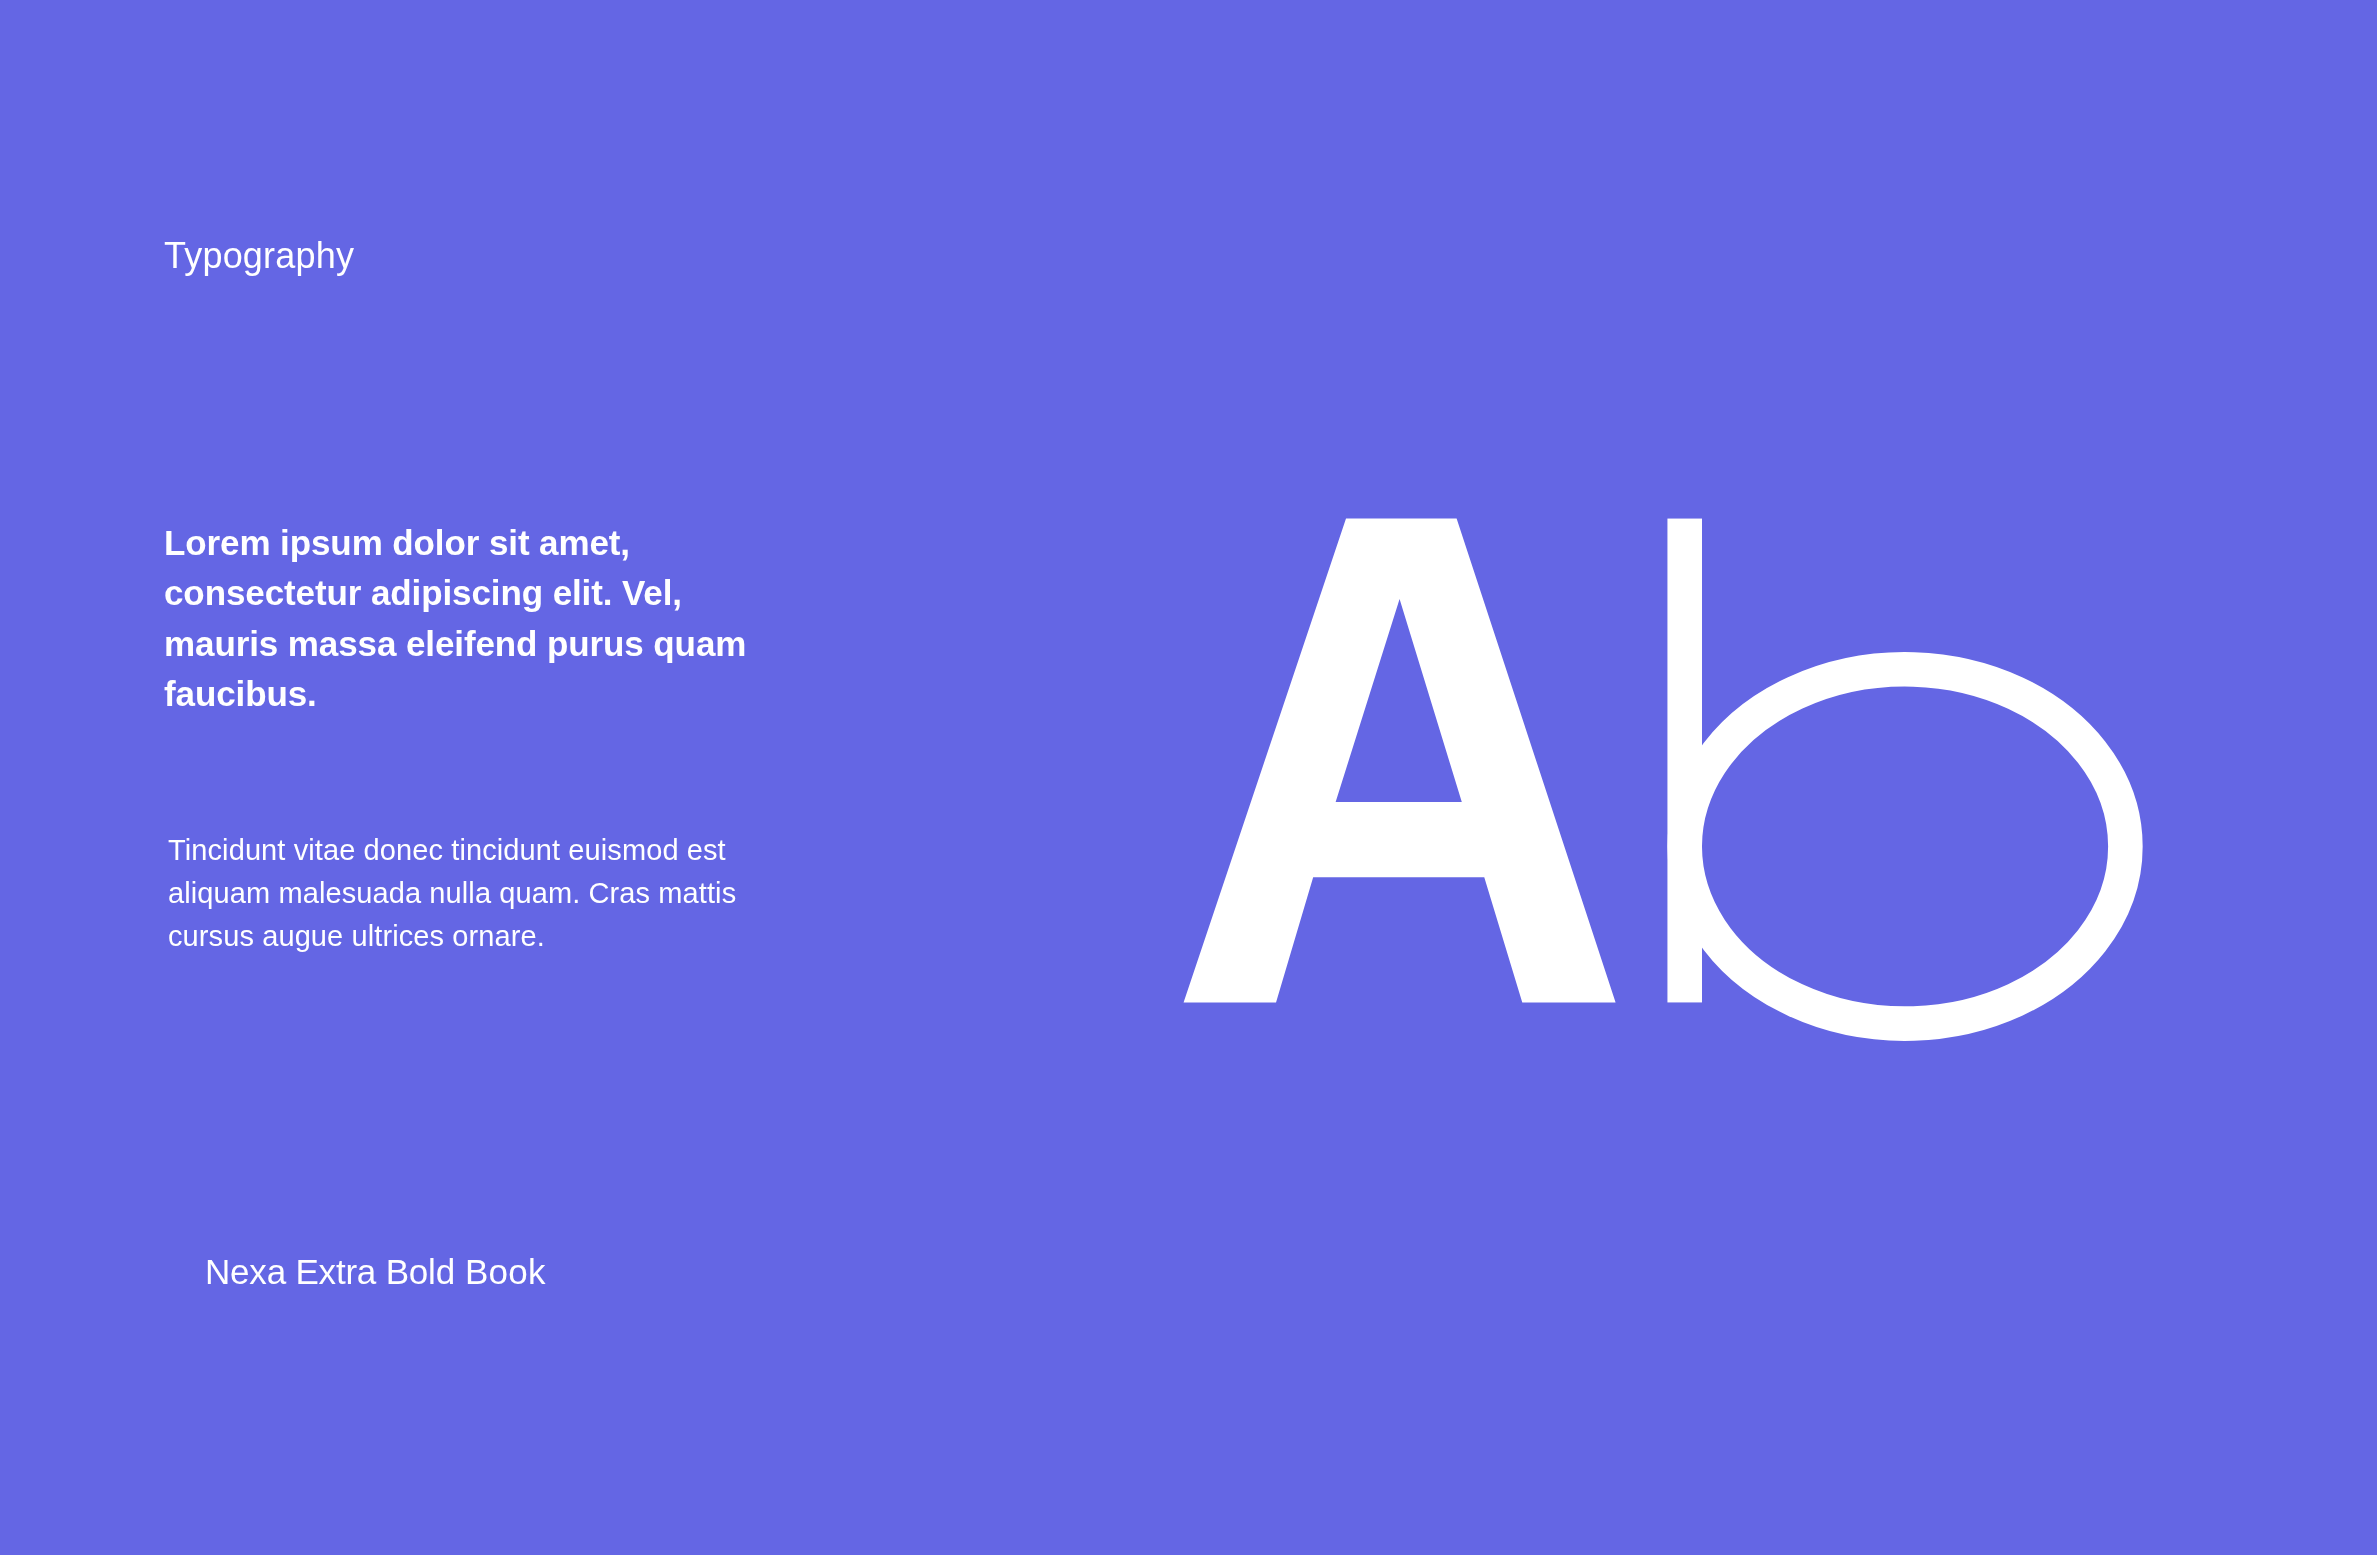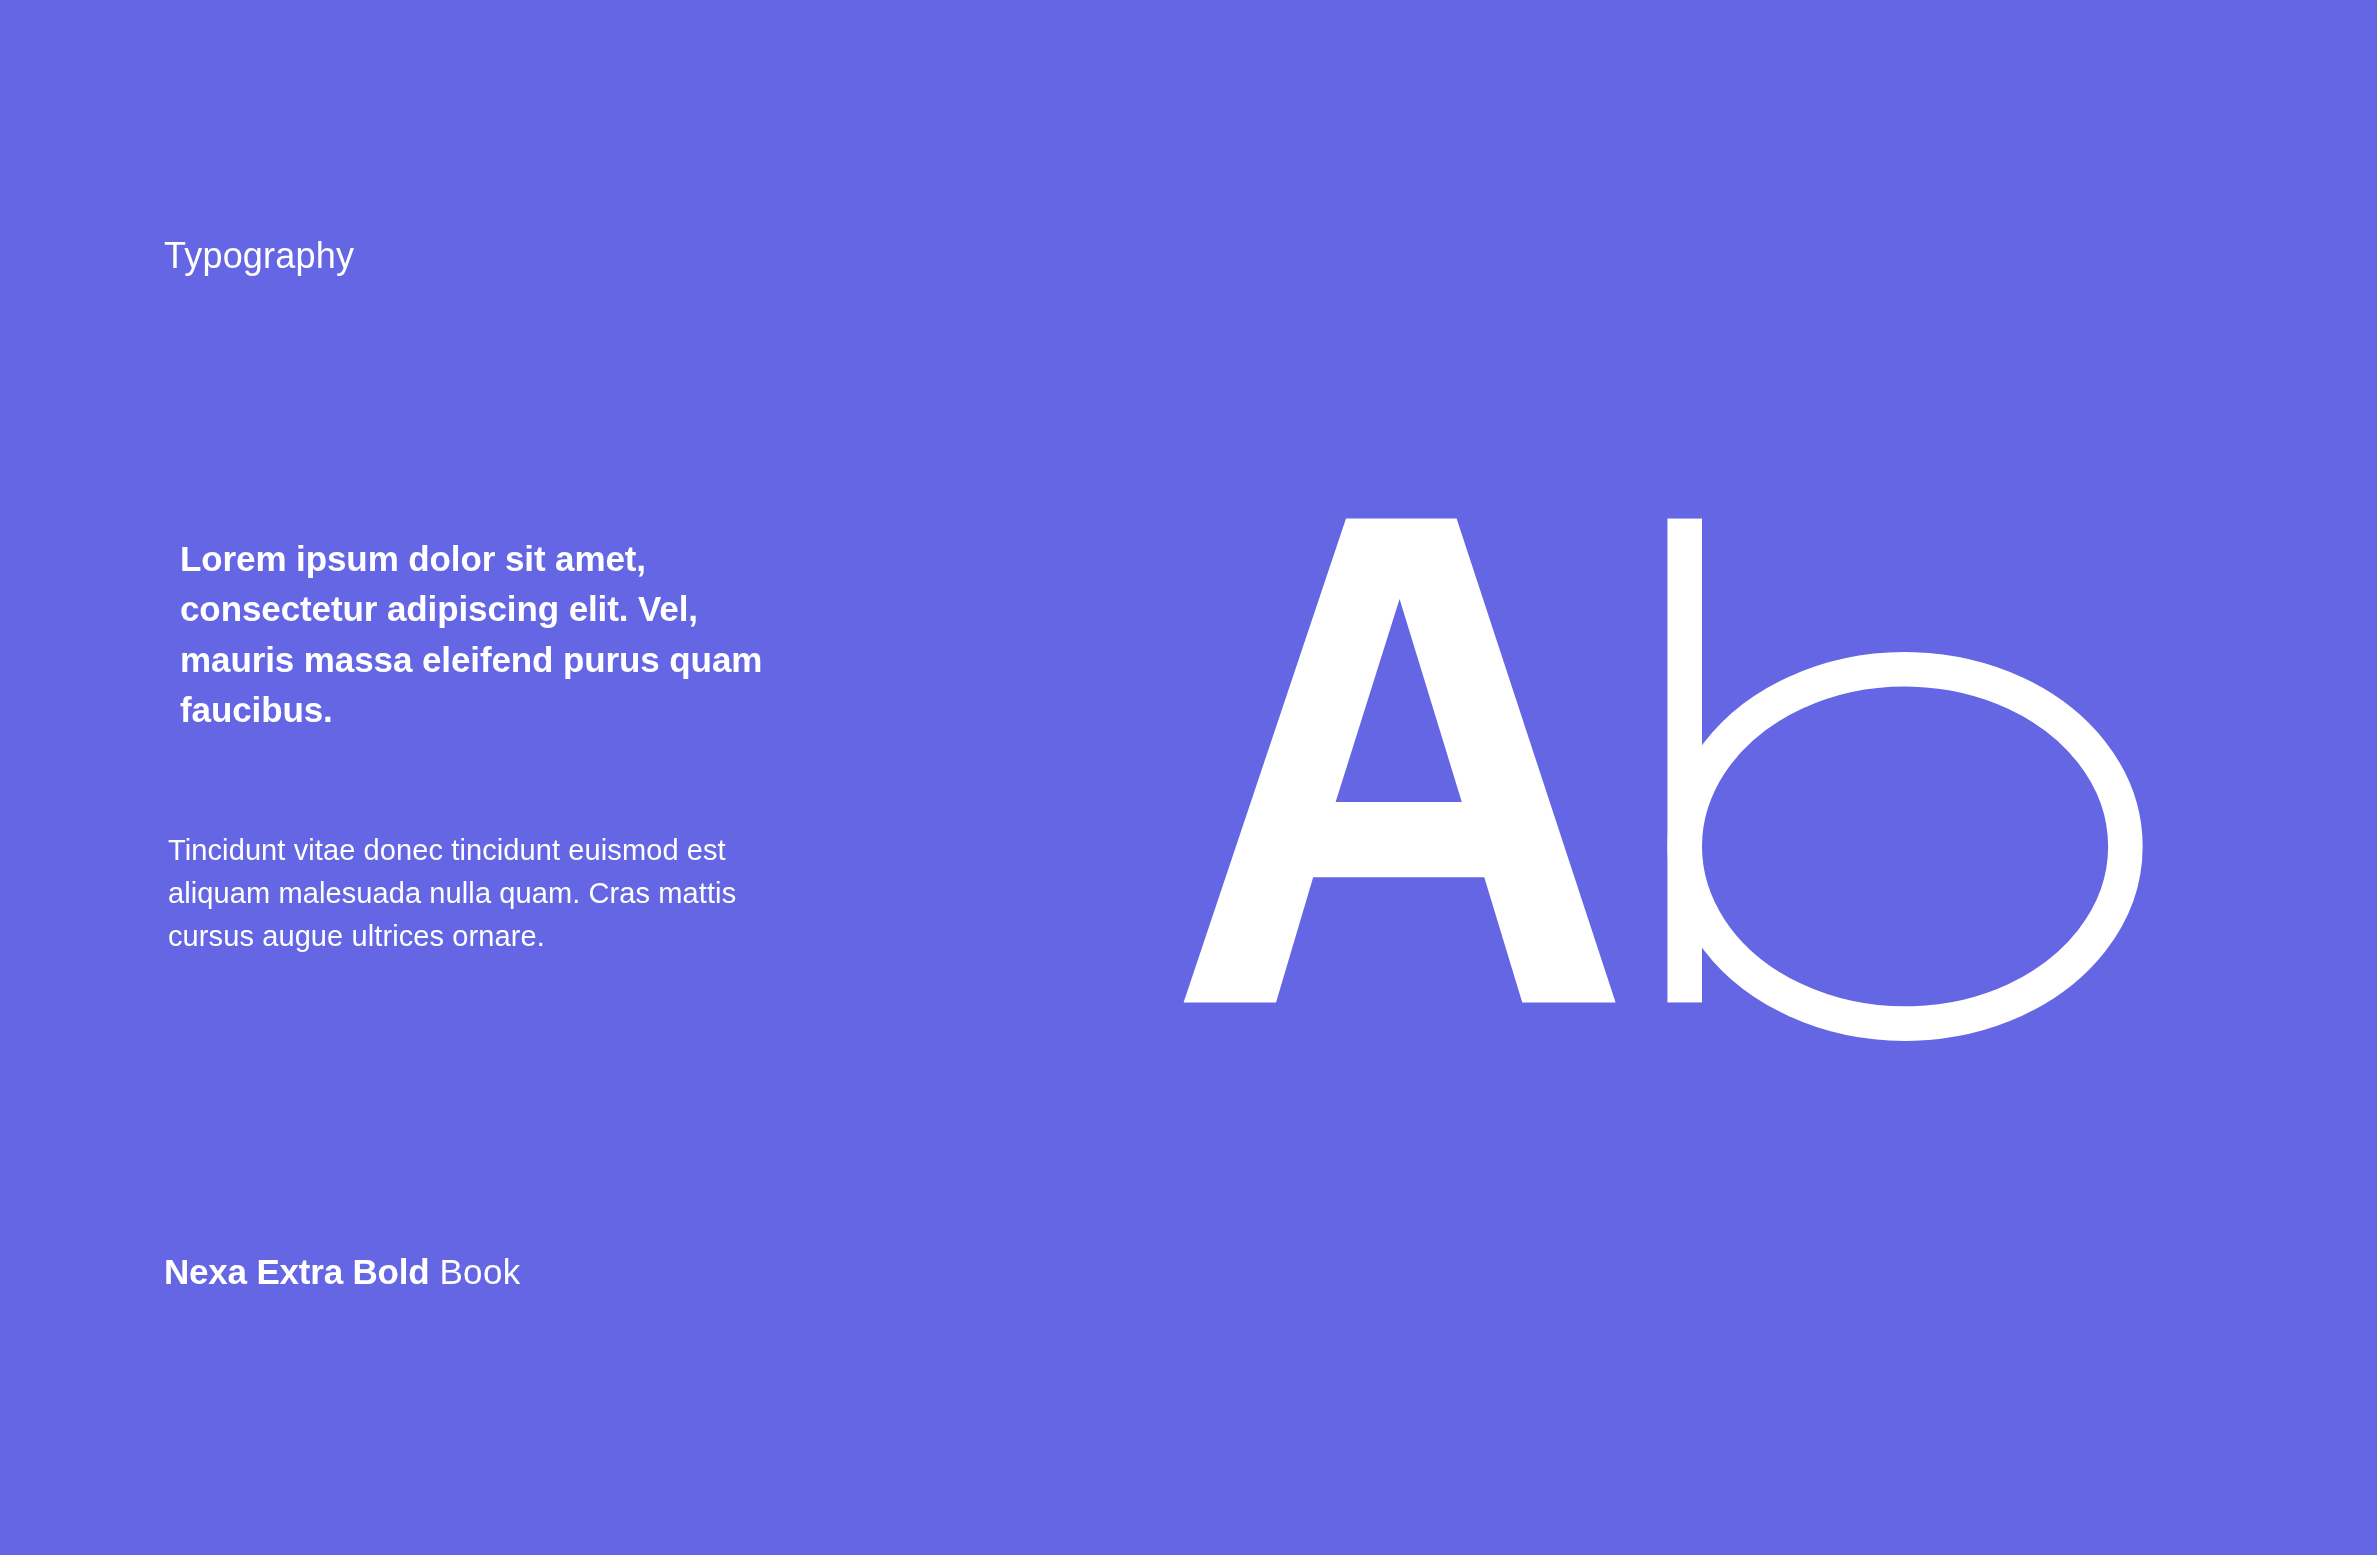--- a/index.html
+++ b/index.html
@@ -40,21 +40,21 @@
     color: #ffffff;
     letter-spacing: 0.2px;
     white-space: nowrap;
   }
 
   .lead-paragraph {
     position: absolute;
     top: 518px;
     left: 0;
     width: 605px;
-    margin: 16px;
+    margin: 0;
     font-size: 35px;
     font-weight: 700;
     line-height: 1.44;
     color: #ffffff;
     letter-spacing: -0.1px;
   }
 
   .body-paragraph {
     position: absolute;
     top: 829px;
@@ -71,22 +71,23 @@
   .font-caption {
     position: absolute;
     top: 1251px;
     left: 0;
     font-size: 35px;
     line-height: 1.2;
     color: #ffffff;
     white-space: nowrap;
   }
   .font-caption .caption-bold {
-    font-weight: 700;
+    font-weight: 400;
     letter-spacing: -0.2px;
+    margin-left: 41px;
   }
   .font-caption .caption-regular {
     font-weight: 400;
     letter-spacing: 0.3px;
   }
 
   
   .specimen {
     position: absolute;
     left: 1149px;

